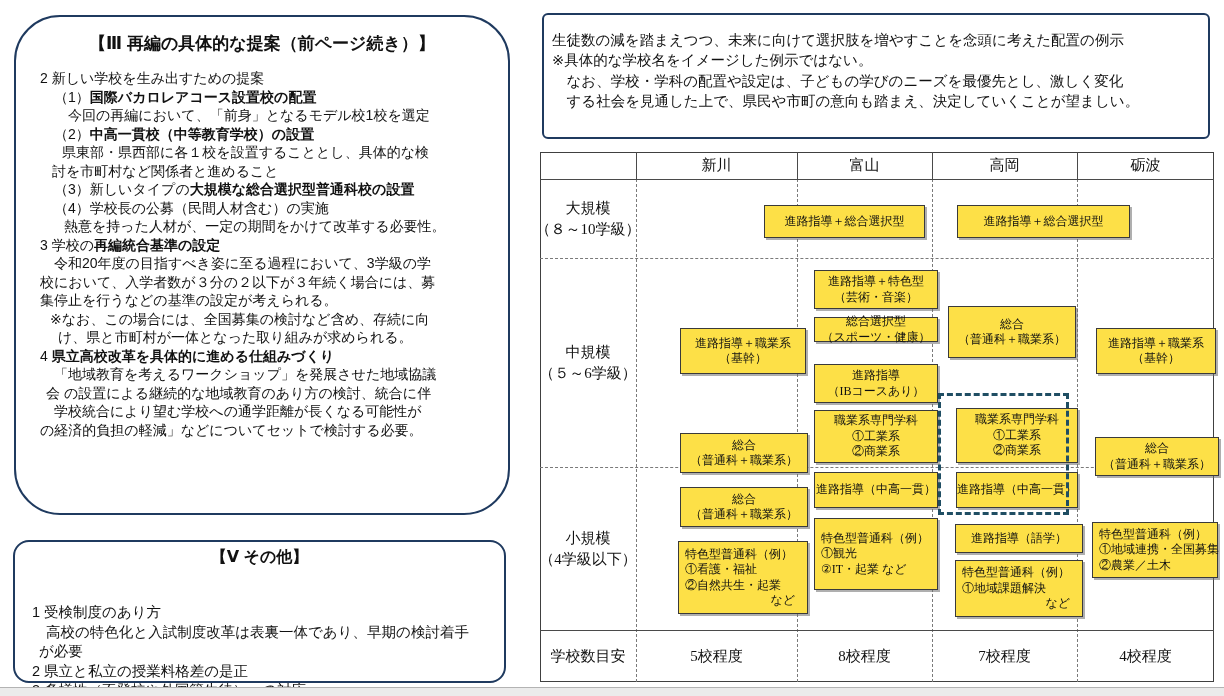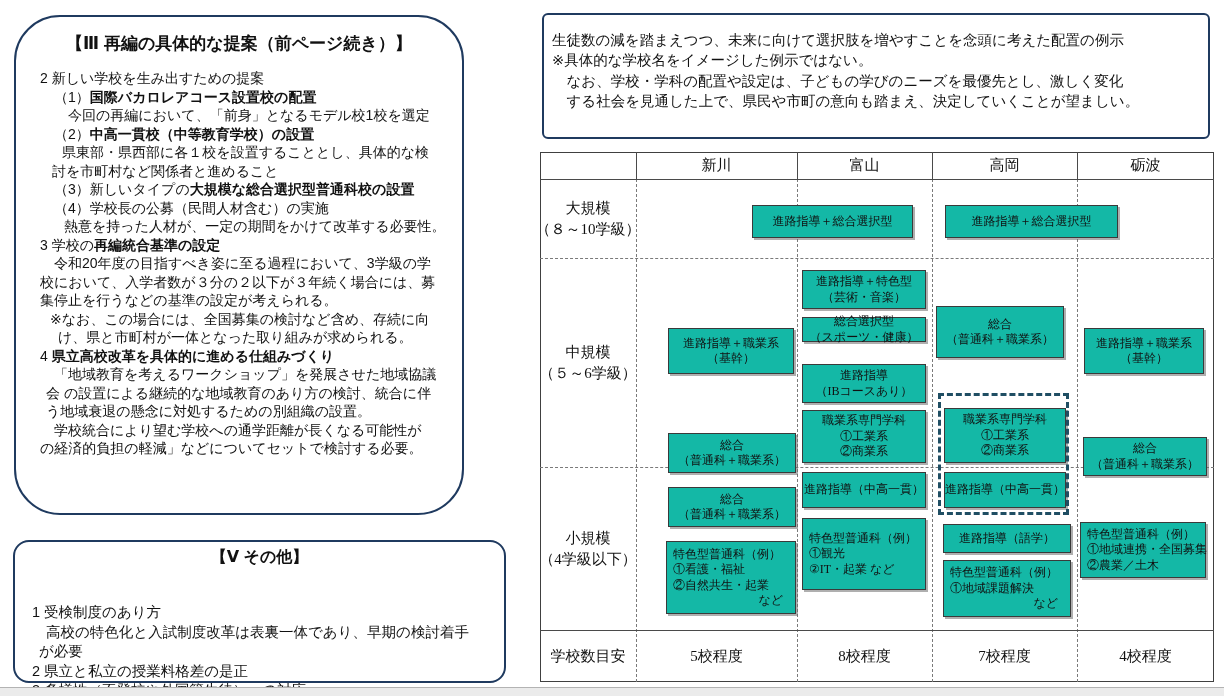--- a/index.html
+++ b/index.html
@@ -1,21 +1,21 @@
 <!DOCTYPE html>
 <html><head>
 <meta charset="utf-8">
 <style>
   html,body{margin:0;padding:0;background:#fff;}
   .canvas{position:relative;width:1224px;height:696px;background:#ffffff;overflow:hidden;
           font-family:"Liberation Sans","DejaVu Sans",sans-serif;color:#111;}
 
   
   .frame{position:absolute;background:#fff;border:2.5px solid #1f3a5f;box-sizing:border-box;}
-  #box3{left:14px;top:15px;width:450px;height:500px;border-radius:46px;}
+  #box3{left:14px;top:15px;width:496px;height:500px;border-radius:46px;}
   #box5{left:13px;top:540px;width:493px;height:143px;border-radius:16px;border-width:2px;}
   #box4{left:542px;top:13px;width:668px;height:126px;border-radius:6px;border-width:2px;}
   .frame-title{text-align:center;font-weight:bold;white-space:nowrap;}
   #box3 .frame-title{margin-top:15px;font-size:17px;}
   #box5 .frame-title{margin-top:5px;font-size:16px;}
   #box4 .frame-title{margin-top:7px;font-size:16px;}
   #box3 .body{margin-top:14px;padding:0 4px 0 24px;font-size:14px;line-height:18.5px;}
   #box5 .body{margin-top:2px;padding:0 8px 0 17px;font-size:14.5px;line-height:19.6px;}
   #box4 .body{margin-top:15px;padding:0 10px 0 8px;font-size:14.5px;line-height:20.3px;}
   .tline{white-space:nowrap;}
@@ -26,25 +26,25 @@
   #table-frame{position:absolute;left:540px;top:152px;width:674px;height:530px;
                border:1.5px solid #404040;box-sizing:border-box;z-index:1;}
   .vl,.hl{position:absolute;z-index:1;}
   .vl{width:0;border-left:1px dashed #7a7a7a;}
   .vl.solid{border-left:1px solid #4a4a4a;}
   .hl{height:0;border-top:1px dashed #7a7a7a;}
   .hl.solid{border-top:1px solid #4a4a4a;}
   .tcell{position:absolute;display:flex;align-items:center;justify-content:center;
          font-size:15px;z-index:2;text-align:center;white-space:nowrap;}
   .tcell.twoline{flex-direction:column;line-height:21px;}
-  .tbox{position:absolute;background:#14b8a6;border:1px solid #3a3a3a;
+  .tbox{position:absolute;background:#fde047;border:1px solid #3a3a3a;
         box-shadow:2px 2px 0 rgba(110,110,110,.55);
         display:flex;flex-direction:column;justify-content:center;align-items:center;
         font-size:12px;line-height:15.5px;text-align:center;z-index:3;box-sizing:border-box;
-        white-space:nowrap;}
+        white-space:nowrap;margin-left:12px;}
   .tbox.left{align-items:flex-start;text-align:left;padding-left:6px;}
   .tbox .rr{align-self:flex-end;padding-right:12px;}
   #dashed-group{position:absolute;border:3px dashed #1f4e63;background:transparent;
                 z-index:4;box-sizing:border-box;}
 
   
   #bottom-strip{position:absolute;left:0;top:687px;width:1224px;height:9px;
                 background:#ebebeb;border-top:1px solid #b3b3b3;}
 </style>
 </head>
@@ -66,21 +66,20 @@
         <div class="tline" style="padding-left: 24px;"><span>熱意を持った人材が、一定の期間をかけて改革する必要性。</span></div>
         <div class="tline" style="padding-left: 0px;"><span>3 学校の</span><span class="b">再編統合基準の設定</span></div>
         <div class="tline" style="padding-left: 14px;"><span>令和20年度の目指すべき姿に至る過程において、3学級の学</span></div>
         <div class="tline" style="padding-left: 0px;"><span>校において、入学者数が３分の２以下が３年続く場合には、募</span></div>
         <div class="tline" style="padding-left: 0px;"><span>集停止を行うなどの基準の設定が考えられる。</span></div>
         <div class="tline" style="padding-left: 10px;"><span>※なお、この場合には、全国募集の検討など含め、存続に向</span></div>
         <div class="tline" style="padding-left: 18px;"><span>け、県と市町村が一体となった取り組みが求められる。</span></div>
         <div class="tline" style="padding-left: 0px;"><span>4 </span><span class="b">県立高校改革を具体的に進める仕組みづくり</span></div>
         <div class="tline" style="padding-left: 14px;"><span>「地域教育を考えるワークショップ」を発展させた地域協議</span></div>
         <div class="tline" style="padding-left: 6px;"><span>会 の設置による継続的な地域教育のあり方の検討、統合に伴</span></div>
-        <div class="tline" style="padding-left: 6px;"><span>う地域衰退の懸念に対処するための別組織の設置。</span></div>
         <div class="tline" style="padding-left: 14px;"><span>学校統合により望む学校への通学距離が長くなる可能性が</span></div>
         <div class="tline" style="padding-left: 0px;"><span>の経済的負担の軽減」などについてセットで検討する必要。</span></div>
       </div>
   </div>
 
   <div class="frame" id="box5">
     <div class="frame-title">【Ⅴ その他】</div>
     <div class="body" id="box5-body">
         <div class="tline" style="padding-left: 0px; margin-top: 35px;"><span>1 受検制度のあり方</span></div>
         <div class="tline" style="padding-left: 14px;"><span>高校の特色化と入試制度改革は表裏一体であり、早期の検討着手</span></div>

